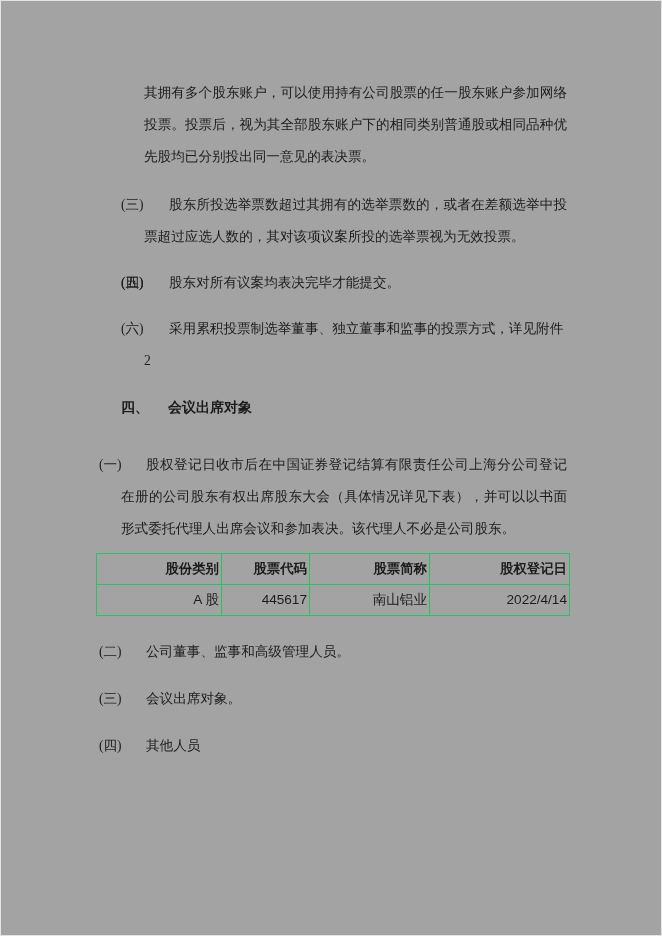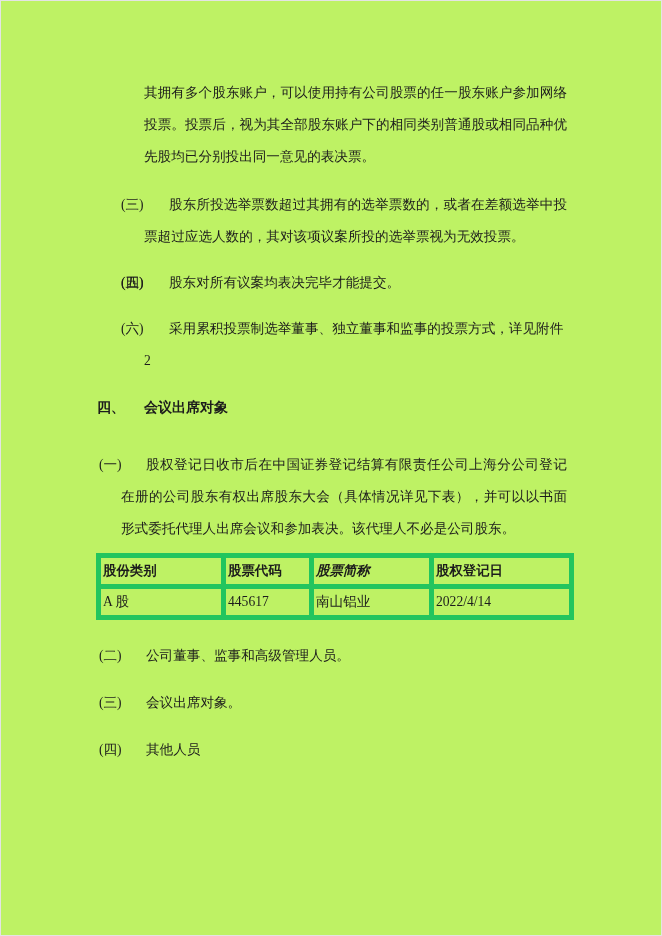--- a/index.html
+++ b/index.html
@@ -5,21 +5,21 @@
   html, body {
     margin: 0;
     padding: 0;
     background: #ffffff;
   }
   .page {
     position: relative;
     width: 662px;
     height: 936px;
     box-sizing: border-box;
-    background: #bef264;
+    background: #a3a3a3;
     border: 1px solid #e4e4e4;
     color: #1c1c1c;
     font-family: "Liberation Serif", "DejaVu Serif", serif;
     font-size: 13.6px;
     line-height: 32px;
     padding-top: 76px;
     overflow: hidden;
   }
   .para-cont {
     margin: 0 94px 16px 143px;
@@ -48,58 +48,58 @@
     position: absolute;
     left: -22px;
     top: 0;
     text-indent: 0;
     white-space: nowrap;
   }
   .wrapline {
     text-indent: 0;
   }
   .heading {
-    margin: 0 94px 26px 96px;
+    margin: 0 94px 26px 120px;
     font-family: "Liberation Sans", "DejaVu Sans", sans-serif;
     font-weight: bold;
     font-size: 14px;
     line-height: 32px;
   }
   .heading .h-num {
     display: inline-block;
     width: 47px;
   }
   table.share-table {
     border-collapse: collapse;
     margin: 0 0 20px 95px;
     table-layout: fixed;
   }
   table.share-table th,
   table.share-table td {
-    border: 5px solid #22c55e;
-    text-align: left;
+    border: 1px solid #22c55e;
+    text-align: right;
     vertical-align: middle;
     padding: 0 2px;
     height: 31px;
     line-height: 18px;
     box-sizing: border-box;
   }
   table.share-table th {
     font-family: "Liberation Sans", "DejaVu Sans", sans-serif;
     font-weight: bold;
     font-size: 13.4px;
   }
   table.share-table td {
-    font-family: Liberation Serif, serif;
+    font-family: Liberation Sans, sans-serif;
     font-size: 13.6px;
     font-weight: normal;
   }
   .col-1 { width: 125px; }
   .col-2 { width: 88px; margin-top: 32px; }
-  .col-3 { width: 120px; font-style: italic; }
+  .col-3 { width: 120px; }
   .col-4 { width: 140px; margin-top: 28px; }
   .item-before-table { margin-bottom: 8px; }
 </style>
 </head>
 <body>
 
 <div class="page">
 
   <p class="para-cont">其拥有多个股东账户，可以使用持有公司股票的任一股东账户参加网络投票。投票后，视为其全部股东账户下的相同类别普通股或相同品种优先股均已分别投出同一意见的表决票。</p>
 

